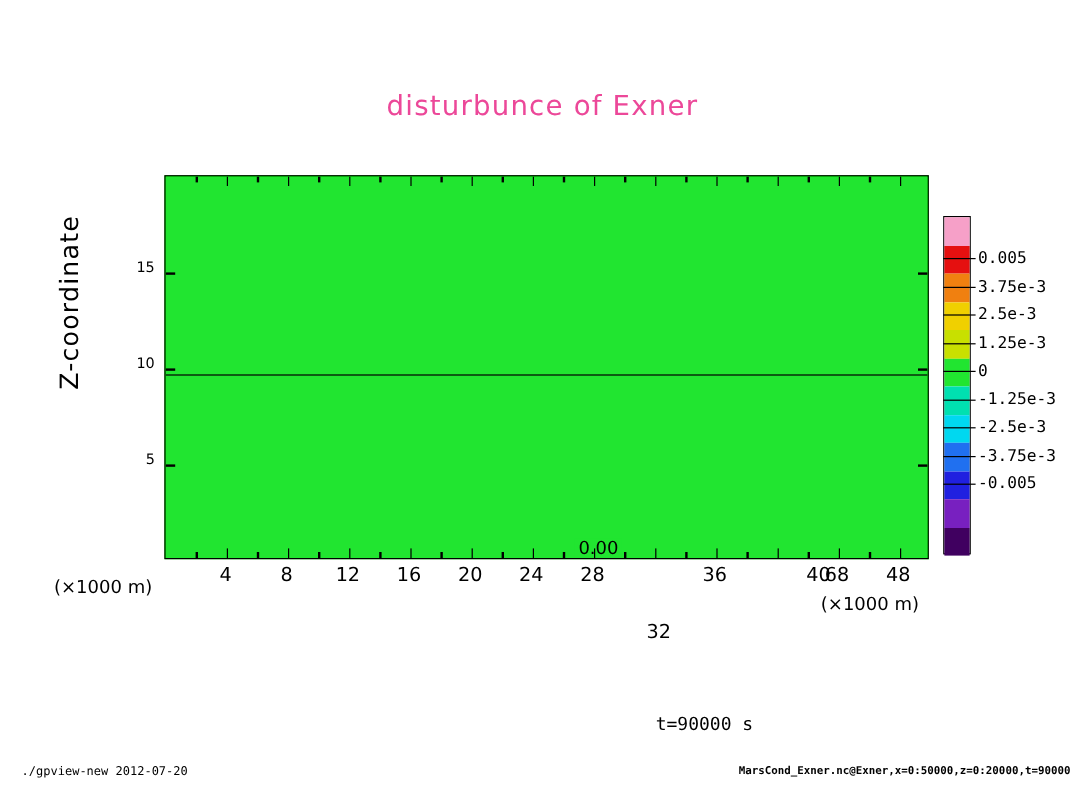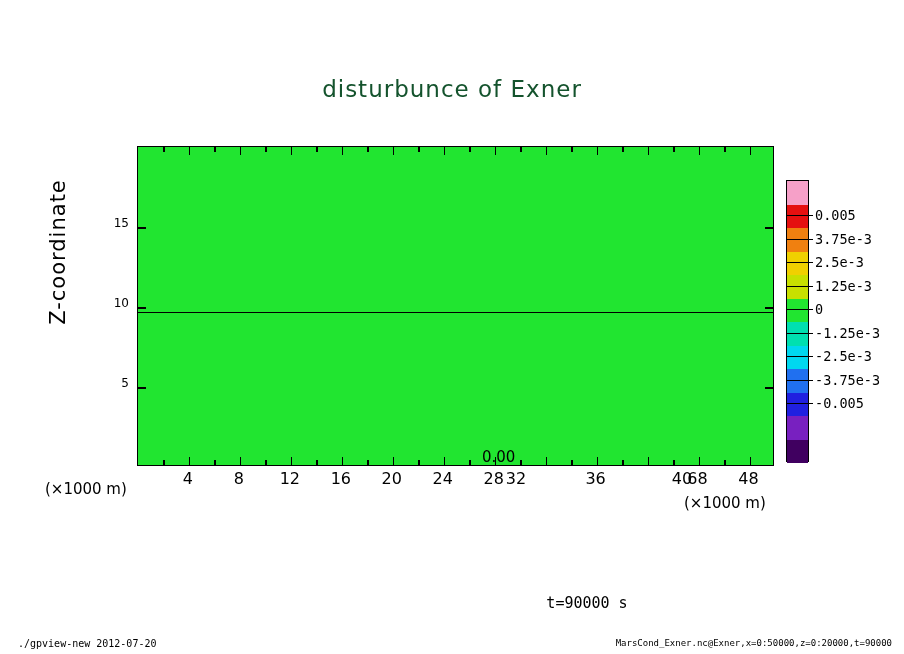--- a/index.html
+++ b/index.html
@@ -22,21 +22,21 @@
     height: 654px;
   }
   #chart-title {
     position: absolute;
     left: 0;
     top: 76px;
     width: 904px;
     text-align: center;
     font-size: 23px;
     letter-spacing: 1px;
-    color: #14532d;
+    color: #ec4899;
   }
   
   #plot-area {
     position: absolute;
     left: 137px;
     top: 146px;
     width: 637px;
     height: 320px;
     border: 1.5px solid #000;
     box-sizing: border-box;
@@ -169,20 +169,21 @@
     top: 638px;
     font-size: 10px;
     font-family: "DejaVu Sans Mono", monospace;
   }
   #footer-right {
     position: absolute;
     right: 12px;
     top: 638px;
     font-size: 9px;
     font-family: "DejaVu Sans Mono", monospace;
+    font-weight: bold;
   }
   
   #colorbar {
     position: absolute;
     left: 786px;
     top: 180px;
     width: 23px;
     height: 282px;
     border: 1.2px solid #000;
     box-sizing: border-box;
@@ -269,21 +270,21 @@
 
   <div id="ticks-layer"></div>
   <div id="xticklabels">
       <div class="xticklabel" style="left: 187.96px;">4</div>
       <div class="xticklabel" style="left: 238.92px;">8</div>
       <div class="xticklabel" style="left: 289.88px;">12</div>
       <div class="xticklabel" style="left: 340.84px;">16</div>
       <div class="xticklabel" style="left: 391.8px;">20</div>
       <div class="xticklabel" style="left: 442.76px;">24</div>
       <div class="xticklabel" style="left: 493.72px;">28</div>
-      <div class="xticklabel" style="left: 516px;">32</div>
+      <div class="xticklabel" style="left: 549px; margin-top: 48px;">32</div>
       <div class="xticklabel" style="left: 595.64px;">36</div>
       <div class="xticklabel" style="left: 682px;">40</div>
       <div class="xticklabel" style="left: 697.56px;">68</div>
       <div class="xticklabel" style="left: 748.52px;">48</div>
     </div>
   <div id="yticklabels">
       <div class="yticklabel" style="top: 386px;">5</div>
       <div class="yticklabel" style="top: 306px;">10</div>
       <div class="yticklabel" style="top: 226px;">15</div>
     </div>

